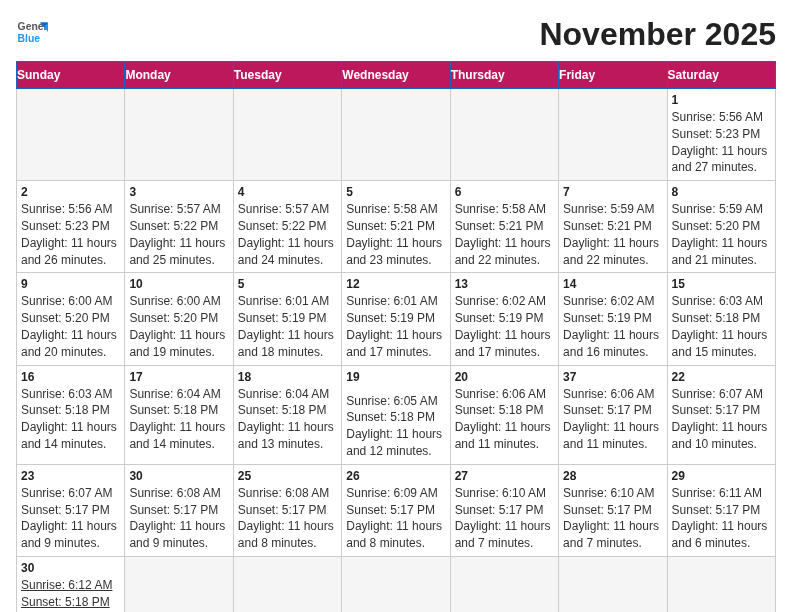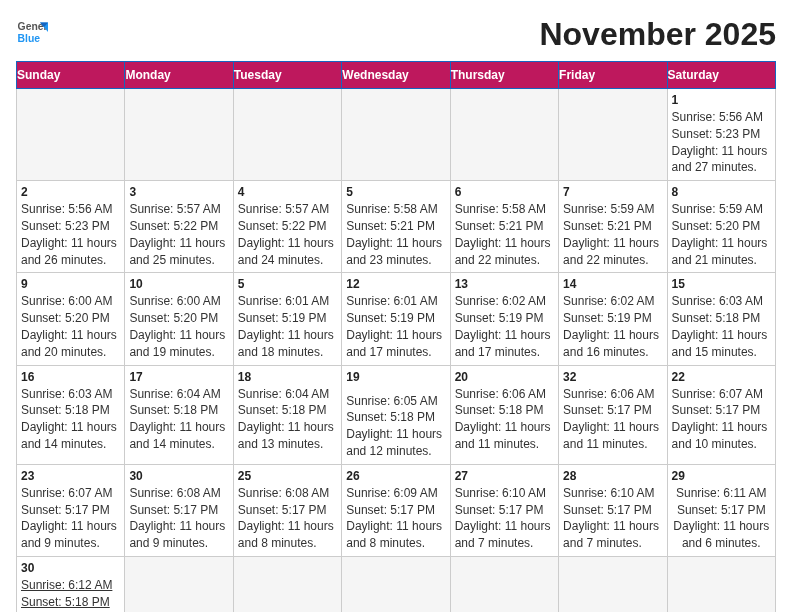--- a/index.html
+++ b/index.html
@@ -254,21 +254,21 @@
 and 12 minutes.</div>
         </td>
         <td>
           <div class="day-number">20</div>
           <div class="day-info" style="white-space: pre-line;">Sunrise: 6:06 AM
 Sunset: 5:18 PM
 Daylight: 11 hours
 and 11 minutes.</div>
         </td>
         <td>
-          <div class="day-number">32</div>
+          <div class="day-number">37</div>
           <div class="day-info" style="white-space: pre-line;">Sunrise: 6:06 AM
 Sunset: 5:17 PM
 Daylight: 11 hours
 and 11 minutes.</div>
         </td>
         <td>
           <div class="day-number">22</div>
           <div class="day-info" style="white-space: pre-line;">Sunrise: 6:07 AM
 Sunset: 5:17 PM
 Daylight: 11 hours
@@ -313,21 +313,21 @@
         </td>
         <td>
           <div class="day-number">28</div>
           <div class="day-info" style="white-space: pre-line;">Sunrise: 6:10 AM
 Sunset: 5:17 PM
 Daylight: 11 hours
 and 7 minutes.</div>
         </td>
         <td>
           <div class="day-number">29</div>
-          <div class="day-info" style="white-space: pre-line; text-align: center;">Sunrise: 6:11 AM
+          <div class="day-info" style="white-space: pre-line;">Sunrise: 6:11 AM
 Sunset: 5:17 PM
 Daylight: 11 hours
 and 6 minutes.</div>
         </td>
       </tr>
       <tr class="last-row">
         <td>
           <div class="day-number">30</div>
           <div class="day-info" style="white-space: pre-line; text-decoration: underline;">Sunrise: 6:12 AM
 Sunset: 5:18 PM

